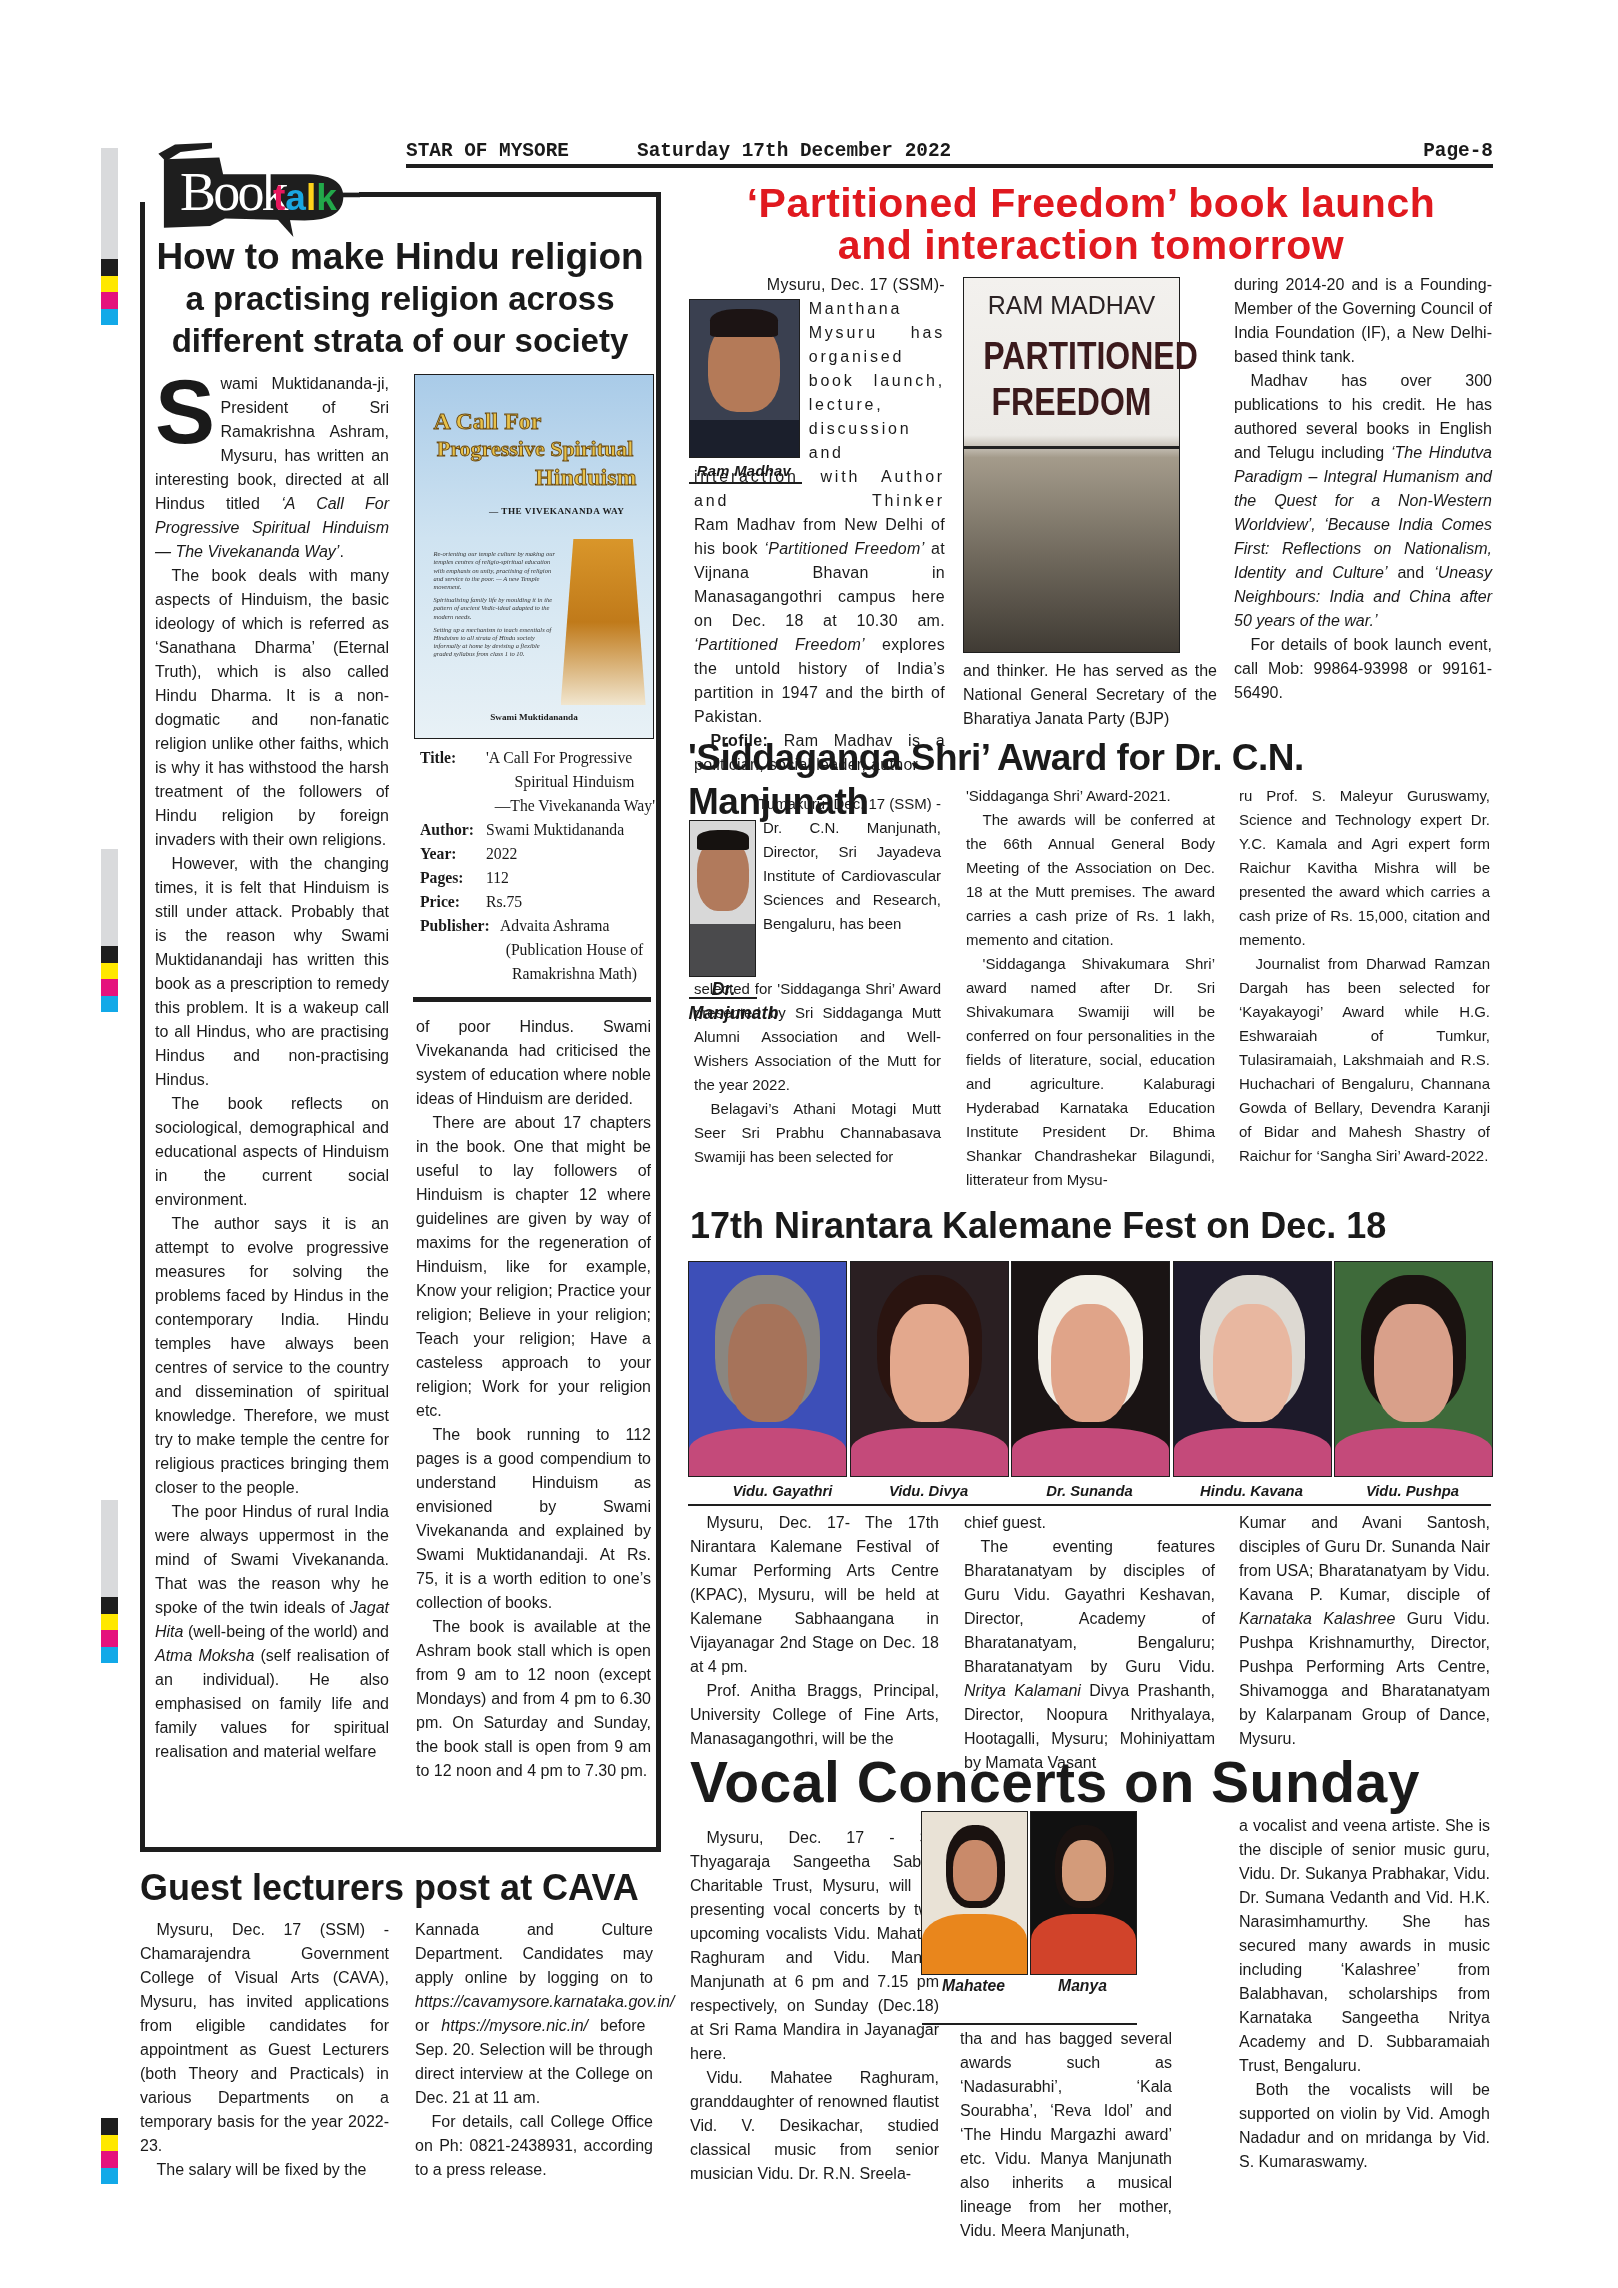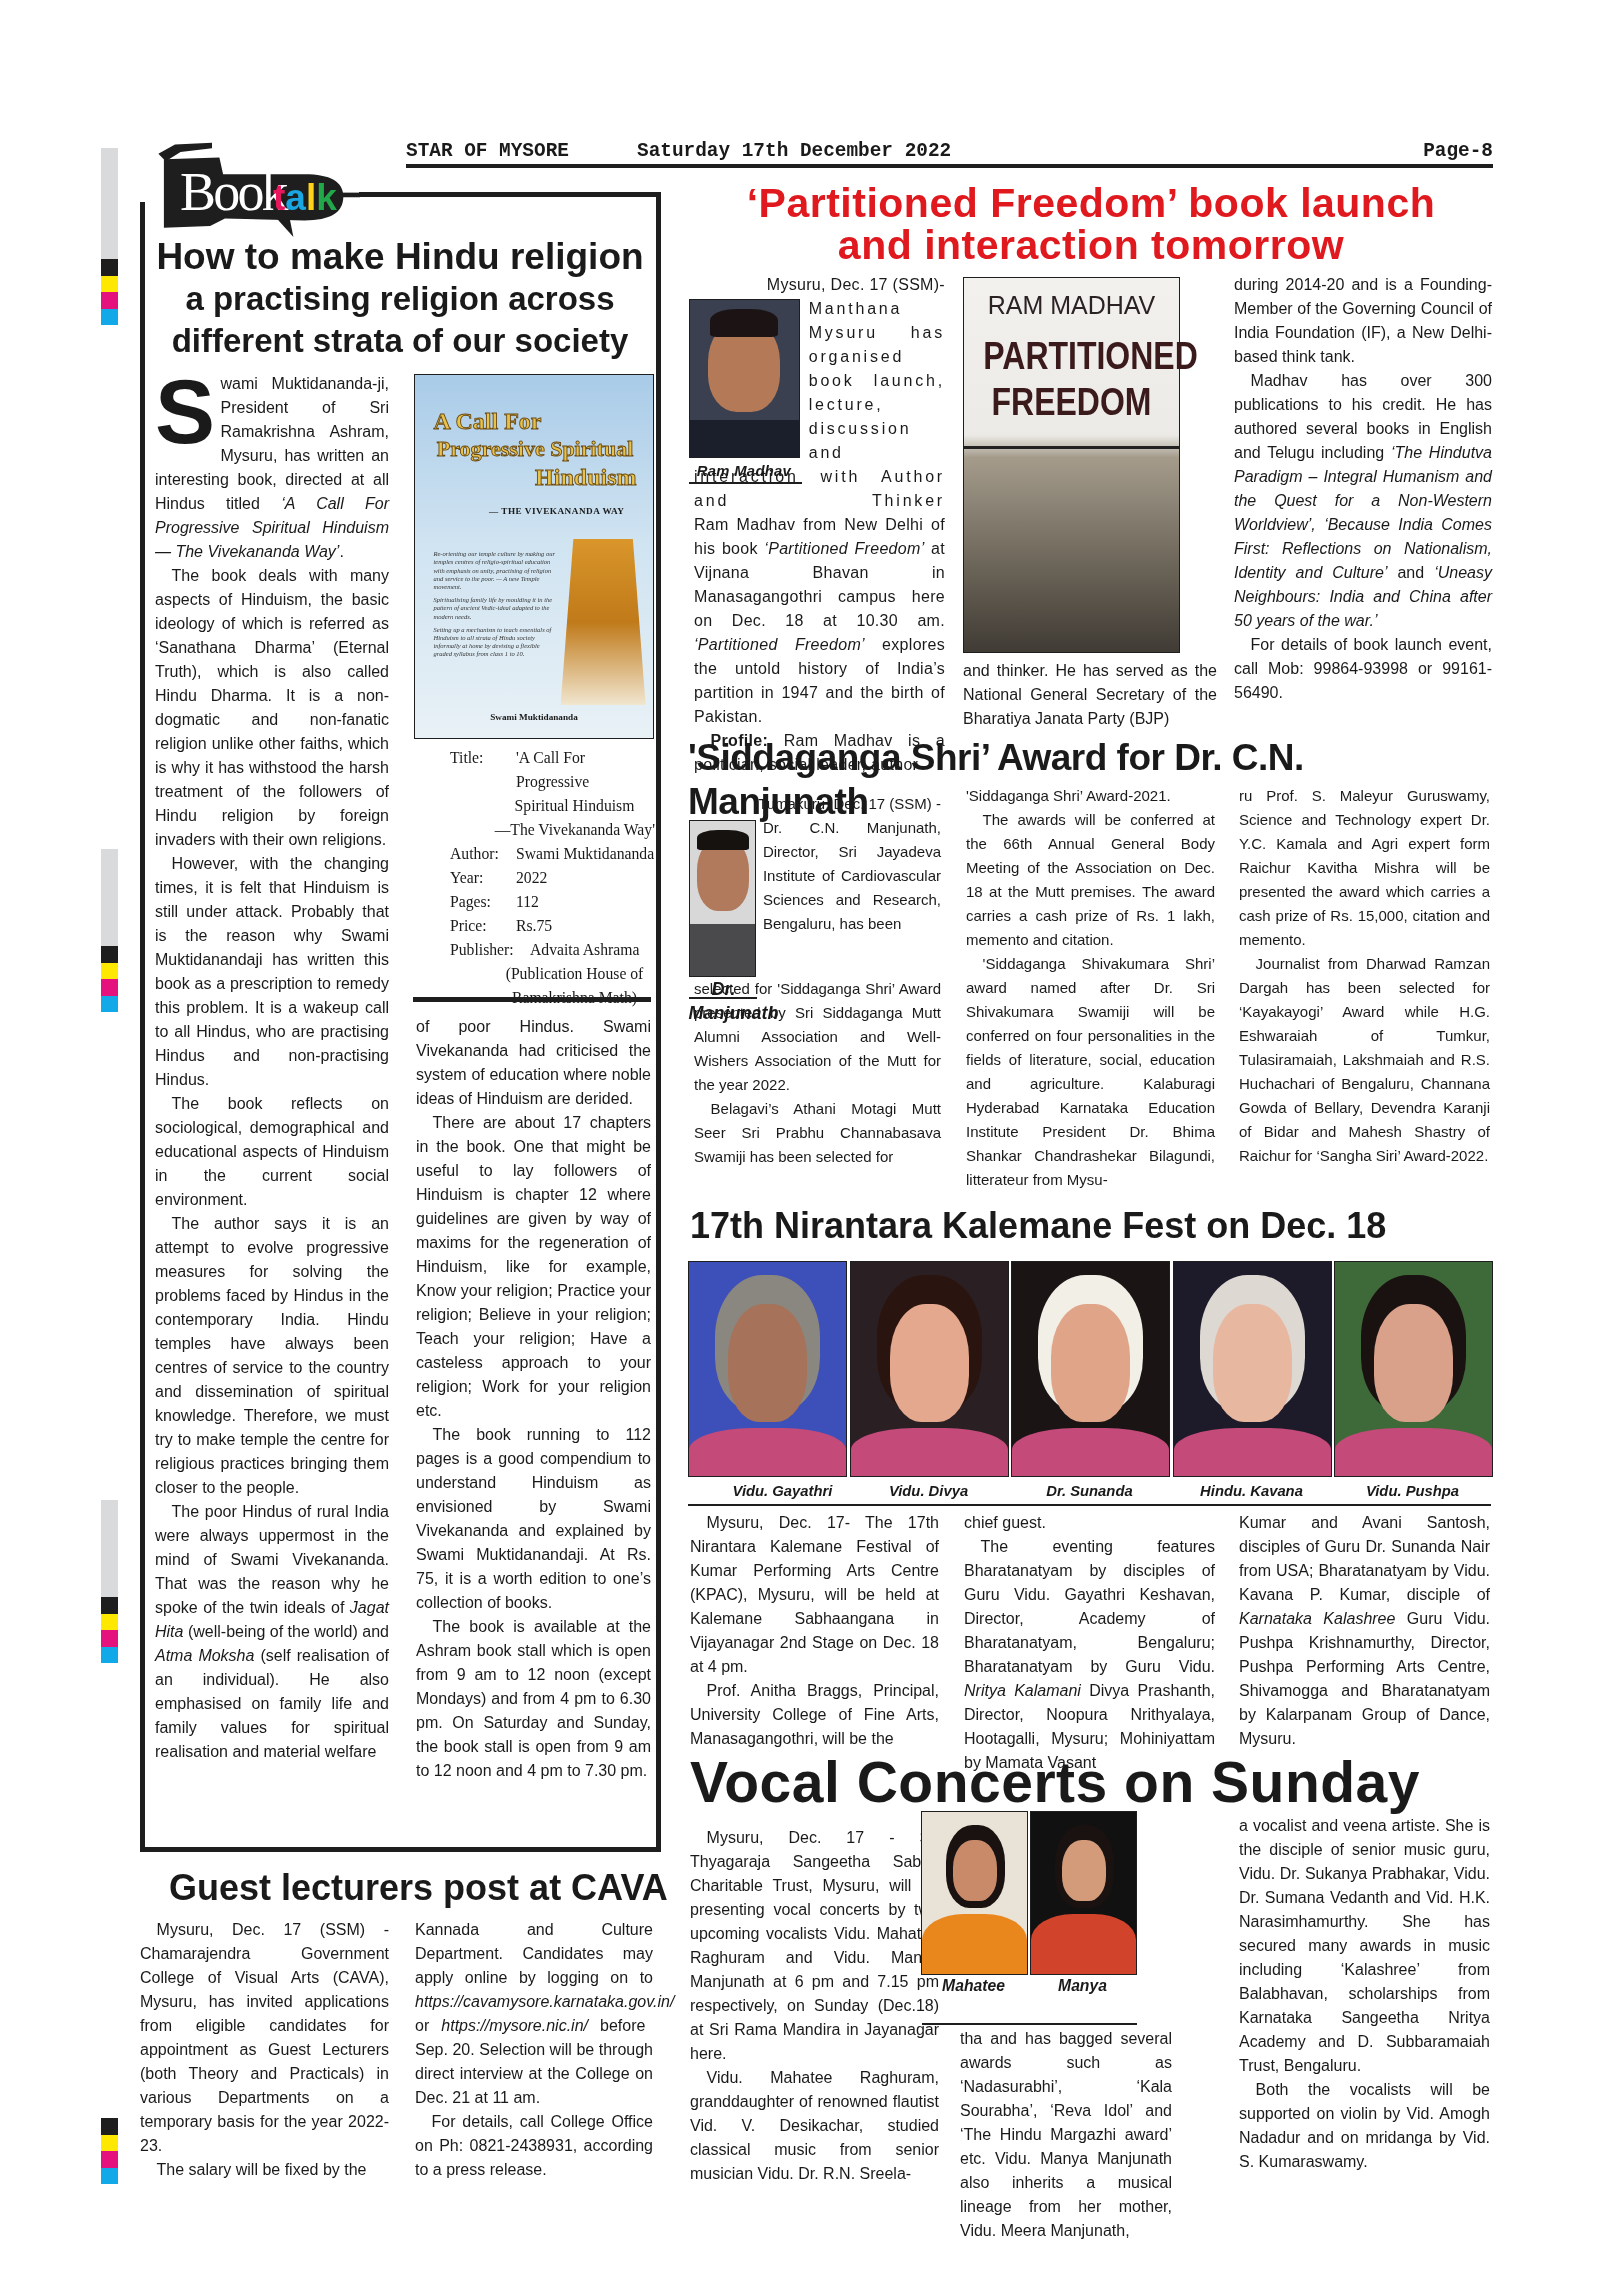--- a/index.html
+++ b/index.html
@@ -45,21 +45,21 @@
                   background:linear-gradient(180deg,#d9962a 0%,#c07a1a 50%,#f1e6cf 100%);
                   clip-path:polygon(15% 0,85% 0,100% 100%,0 100%); }
   .cover-bullets { position:absolute; left:18.5px; top:175px; width:125px; font-size:6.5px; line-height:8.3px;
                    font-family:"Liberation Serif", serif; font-style:italic; color:#333; }
   .cover-author { position:absolute; left:0; width:100%; top:337px; text-align:center;
                   font-size:9.2px; font-family:"Liberation Serif", serif; font-weight:bold; }
 
   .book-info { left:420px; top:746px; width:235px; font-family:"Liberation Serif", serif;
                font-size:15.7px; line-height:24px; }
   .book-info .row { display:flex; }
-  .book-info .lbl { font-weight:normal; width:66px; flex:none;margin-left:30px; }
+  .book-info .lbl { font-weight:bold; width:66px; flex:none; }
   .book-info .val { flex:1; }
   .book-info .indent { padding-left:74px; text-align:center; }
   .book-info-rule { left:413px; top:997px; width:238px; height:4.6px; background:#1e1e1e; }
 
   .hl-red { left:688px; top:182px; width:806px; text-align:center; color:#e0191f; font-weight:bold;
             font-size:41px; line-height:42px; letter-spacing:0.5px; }
   .photo { position:absolute; border:1.8px solid #1e1e1e; overflow:hidden; }
   .caption { position:absolute; font-weight:bold; font-style:italic; font-size:14.8px; text-align:center; }
   .cap-rule { position:absolute; height:1.8px; background:#1e1e1e; }
 
@@ -196,21 +196,21 @@
 </div>
 <div class="abs book-info-rule"></div>
 
 <div class="col" style="left:416px; top:1015px; width:235px;">
   <p class="noind">of poor Hindus. Swami Vivekananda had criticised the system of education where noble ideas of Hinduism are derided.</p>
   <p>There are about 17 chapters in the book. One that might be useful to lay followers of Hinduism is chapter 12 where guidelines are given by way of maxims for the regeneration of Hinduism, like for example, Know your religion; Practice your religion; Believe in your religion; Teach your religion; Have a casteless approach to your religion; Work for your religion etc.</p>
   <p>The book running to 112 pages is a good compendium to understand Hinduism as envisioned by Swami Vivekananda and explained by Swami Muktidanandaji. At Rs. 75, it is a worth edition to one’s collection of books.</p>
   <p>The book is available at the Ashram book stall which is open from 9 am to 12 noon (except Mondays) and from 4 pm to 6.30 pm. On Saturday and Sunday, the book stall is open from 9 am to 12 noon and 4 pm to 7.30 pm.</p>
 </div>
 
-<div class="hl-black" style="left:140px; top:1866px; font-size:36px; line-height:44px;margin-left:29px;">Guest lecturers post at CAVA</div>
+<div class="hl-black" style="left:140px; top:1866px; font-size:36px; line-height:44px;">Guest lecturers post at CAVA</div>
 <div class="col" style="left:140px; top:1918px; width:249px;">
   <p>Mysuru, Dec. 17 (SSM) - Chamarajendra Government College of Visual Arts (CAVA), Mysuru, has invited applications from eligible candidates for appointment as Guest Lecturers (both Theory and Practicals) in various Departments on a temporary basis for the year 2022-23.</p>
   <p>The salary will be fixed by the</p>
 </div>
 <div class="col" style="left:415px; top:1918px; width:238px;">
   <p class="noind"><span>Kannada and Culture Department. Candidates may apply online by logging on to </span><em>https://cavamysore.karnataka.gov.in/</em><span> or </span><em>https://mysore.nic.in/</em><span> before Sep. 20. Selection will be through direct interview at the College on Dec. 21 at 11 am.</span></p>
   <p>For details, call College Office on Ph: 0821-2438931, according to a press release.</p>
 </div>
 
 <div class="abs hl-red">

